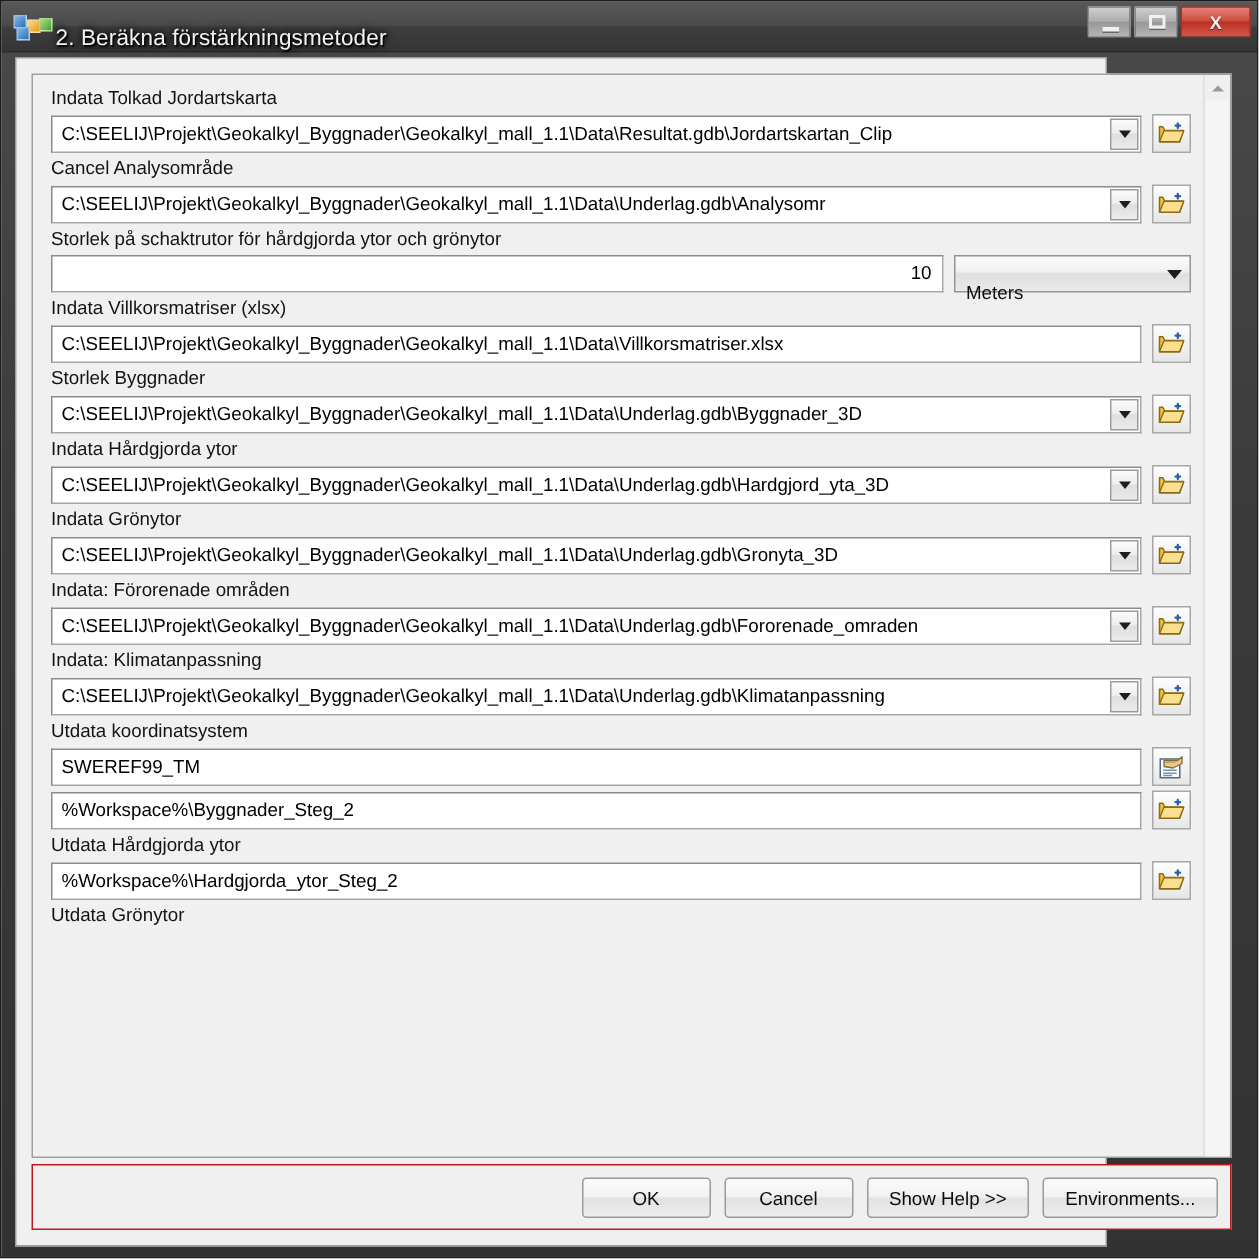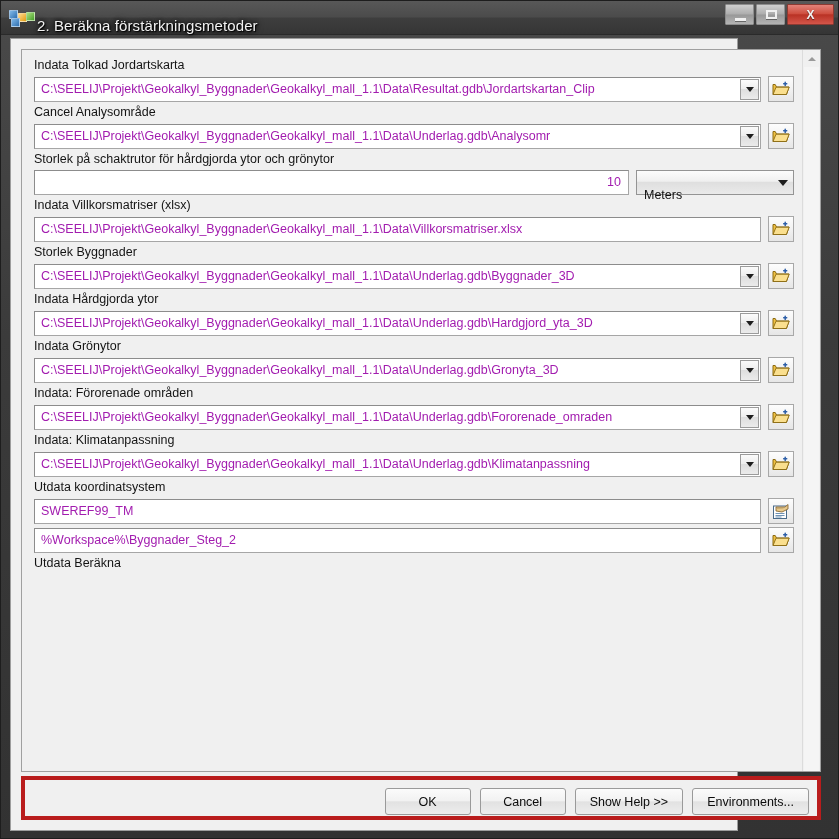--- a/index.html
+++ b/index.html
@@ -176,21 +176,21 @@
     border-top-color: #8c8c8c;
     border-left-color: #8c8c8c;
     display: flex;
     align-items: center;
     position: relative;
     min-width: 0;
   }
   .field .val {
     padding: 0 6px;
     font-size: 12.5px;
-    color: #a21caf;
+    color: #000000;
     white-space: nowrap;
     overflow: hidden;
     line-height: 23px;
   }
   .field.num .val {
     width: 100%;
     text-align: right;
     padding-right: 7px;
   }
 
@@ -288,21 +288,21 @@
   }
 
   
   .btnbar {
     position: absolute;
     left: 10px;
     bottom: 10px;
     width: 800px;
     height: 44px;
     background: #f0f0f0;
-    border: 4px solid #b91c1c;
+    border: 1px solid #b91c1c;
     box-sizing: border-box;
     padding-left: 19px;
   }
   .btns {
     position: absolute;
     right: 8px;
     top: 8px;
     display: flex;
     gap: 9px;
   }
@@ -534,21 +534,36 @@
               <div class="browse">
                 <svg width="18" height="16" viewBox="0 0 18 16">
                   <path d="M1 3.5 L1 13.5 L14.5 13.5 L17 6 L4.5 6 L3.2 3.5 Z" fill="#f0c040" stroke="#8a6a12" stroke-width="1" stroke-linejoin="round"></path>
                   <path d="M1 13.5 L4 6.2 L17.2 6.2 L14.3 13.5 Z" fill="#fadf8e" stroke="#8a6a12" stroke-width="0.9" stroke-linejoin="round"></path>
                   <path d="M13.2 1.2 L13.2 4.4 M11.7 2.8 L14.7 2.8" stroke="#2d5fa8" stroke-width="1.5" stroke-linecap="round"></path>
                 </svg>
               </div>
             </div>
           </div>
           <div class="row">
-            <div class="lbl">Utdata Beräkna</div>
+            <div class="lbl">Utdata Hårdgjorda ytor</div>
+            <div class="ctrl-line">
+              <div class="field">
+                <span class="val">%Workspace%\Hardgjorda_ytor_Steg_2</span>
+              </div>
+              <div class="browse">
+                <svg width="18" height="16" viewBox="0 0 18 16">
+                  <path d="M1 3.5 L1 13.5 L14.5 13.5 L17 6 L4.5 6 L3.2 3.5 Z" fill="#f0c040" stroke="#8a6a12" stroke-width="1" stroke-linejoin="round"></path>
+                  <path d="M1 13.5 L4 6.2 L17.2 6.2 L14.3 13.5 Z" fill="#fadf8e" stroke="#8a6a12" stroke-width="0.9" stroke-linejoin="round"></path>
+                  <path d="M13.2 1.2 L13.2 4.4 M11.7 2.8 L14.7 2.8" stroke="#2d5fa8" stroke-width="1.5" stroke-linecap="round"></path>
+                </svg>
+              </div>
+            </div>
+          </div>
+          <div class="row">
+            <div class="lbl">Utdata Grönytor</div>
           </div>
         </div>
 
       <div class="vscroll">
         <div class="sb-up">
             <span class="tri"></span>
           </div>
         <div class="sb-track"></div>
       </div>
     </div>

